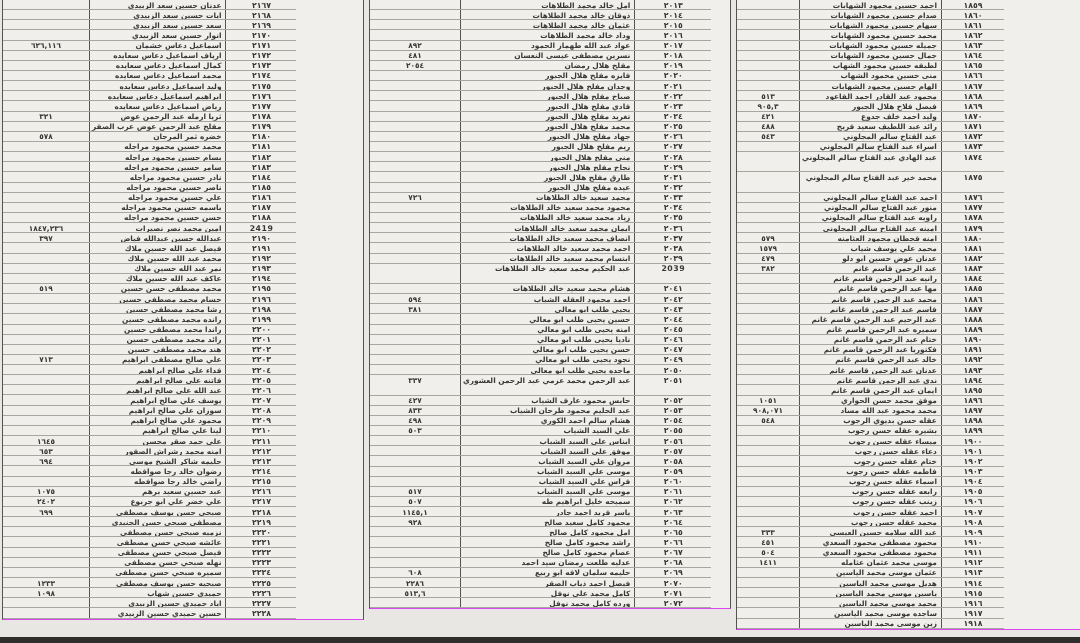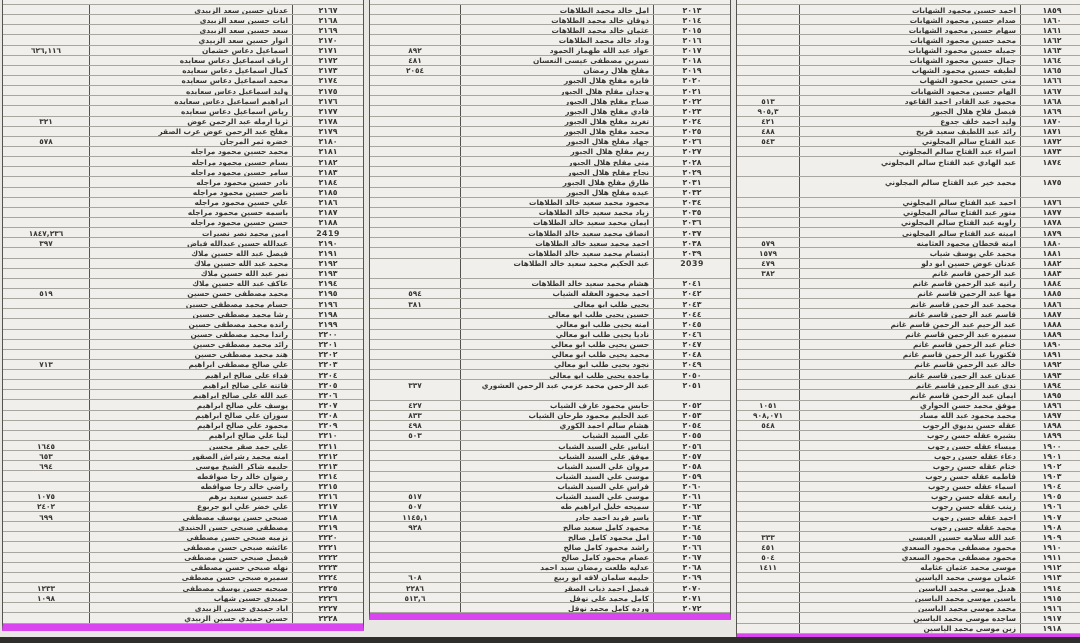--- a/index.html
+++ b/index.html
@@ -9,22 +9,22 @@
     font-family:"DejaVu Sans",sans-serif;
   }
   .page{position:relative;width:1080px;height:643px;background:#e9e7e3;}
   .groups{
     position:absolute;top:0;left:2px;
     display:flex;gap:5px;align-items:flex-start;
   }
   .group{
     background:#f1efeb;
     border-left:1px solid #56534f;border-right:1px solid #56534f;
-    border-bottom:7px solid #d946ef;
-    display:flex;flex-direction:column;
+    border-bottom:1px solid #d946ef;
+    display:flex;flex-direction:row;
   }
   .group-left{width:360px;}
   .group-middle{width:360px;}
   .group-right{width:346px;}
   .row{
     display:flex;flex-direction:row;
     height:10.15px;box-sizing:border-box;
     border-bottom:1px solid #a9a6a0;
   }
   .row.tall{height:20.3px;}
@@ -466,20 +466,25 @@
             <div class="cell amount"></div>
             <div class="cell name">طارق مفلح هلال الجبور</div>
             <div class="cell num">٢٠٣١</div>
           </div>
           <div class="row">
             <div class="cell amount"></div>
             <div class="cell name">عيده مفلح هلال الجبور</div>
             <div class="cell num">٢٠٣٢</div>
           </div>
           <div class="row">
+            <div class="cell amount">٧٢٦</div>
+            <div class="cell name">محمد سعيد خالد الطلاهات</div>
+            <div class="cell num">٢٠٣٣</div>
+          </div>
+          <div class="row">
             <div class="cell amount"></div>
             <div class="cell name">محمود محمد سعيد خالد الطلاهات</div>
             <div class="cell num">٢٠٣٤</div>
           </div>
           <div class="row">
             <div class="cell amount"></div>
             <div class="cell name">زياد محمد سعيد خالد الطلاهات</div>
             <div class="cell num">٢٠٣٥</div>
           </div>
           <div class="row">
@@ -534,25 +539,20 @@
           </div>
           <div class="row">
             <div class="cell amount"></div>
             <div class="cell name">ناديا يحيى طلب ابو معالي</div>
             <div class="cell num">٢٠٤٦</div>
           </div>
           <div class="row">
             <div class="cell amount"></div>
             <div class="cell name">حسن يحيى طلب ابو معالي</div>
             <div class="cell num">٢٠٤٧</div>
-          </div>
-          <div class="row">
-            <div class="cell amount"></div>
-            <div class="cell name">محمد يحيى طلب ابو معالي</div>
-            <div class="cell num">٢٠٤٨</div>
           </div>
           <div class="row">
             <div class="cell amount"></div>
             <div class="cell name">نجود يحيى طلب ابو معالي</div>
             <div class="cell num">٢٠٤٩</div>
           </div>
           <div class="row">
             <div class="cell amount"></div>
             <div class="cell name">ماجده يحيى طلب ابو معالي</div>
             <div class="cell num">٢٠٥٠</div>

